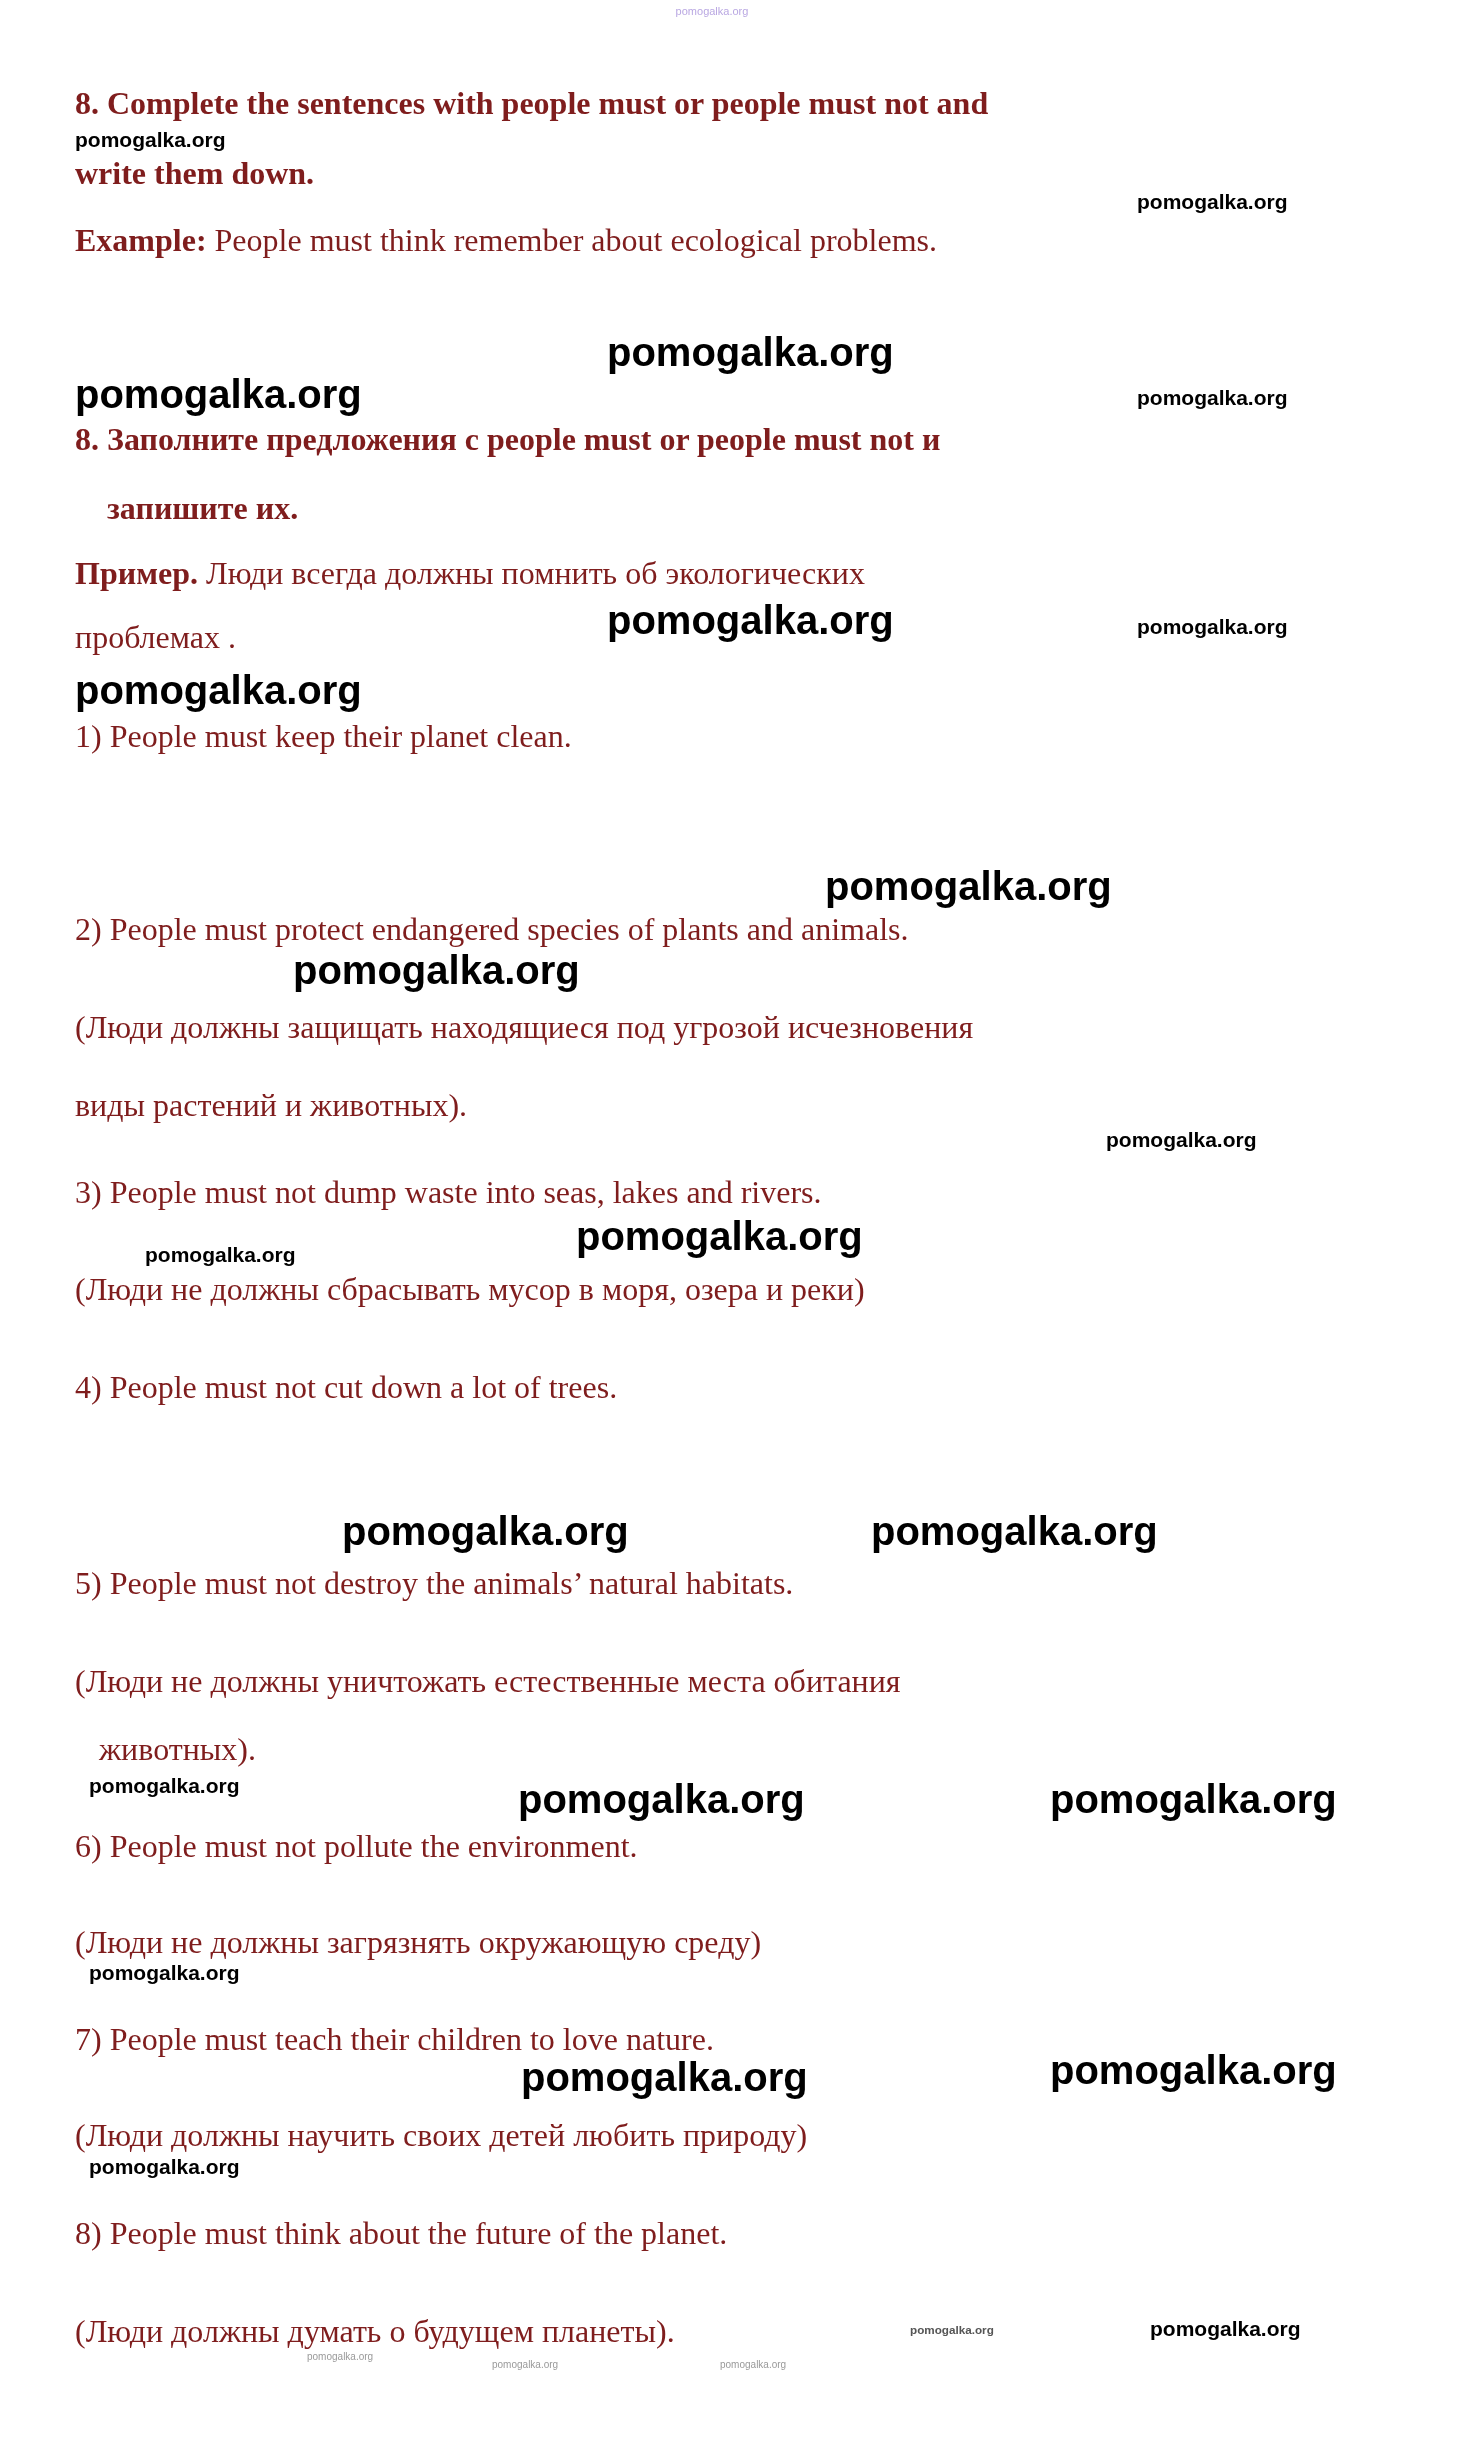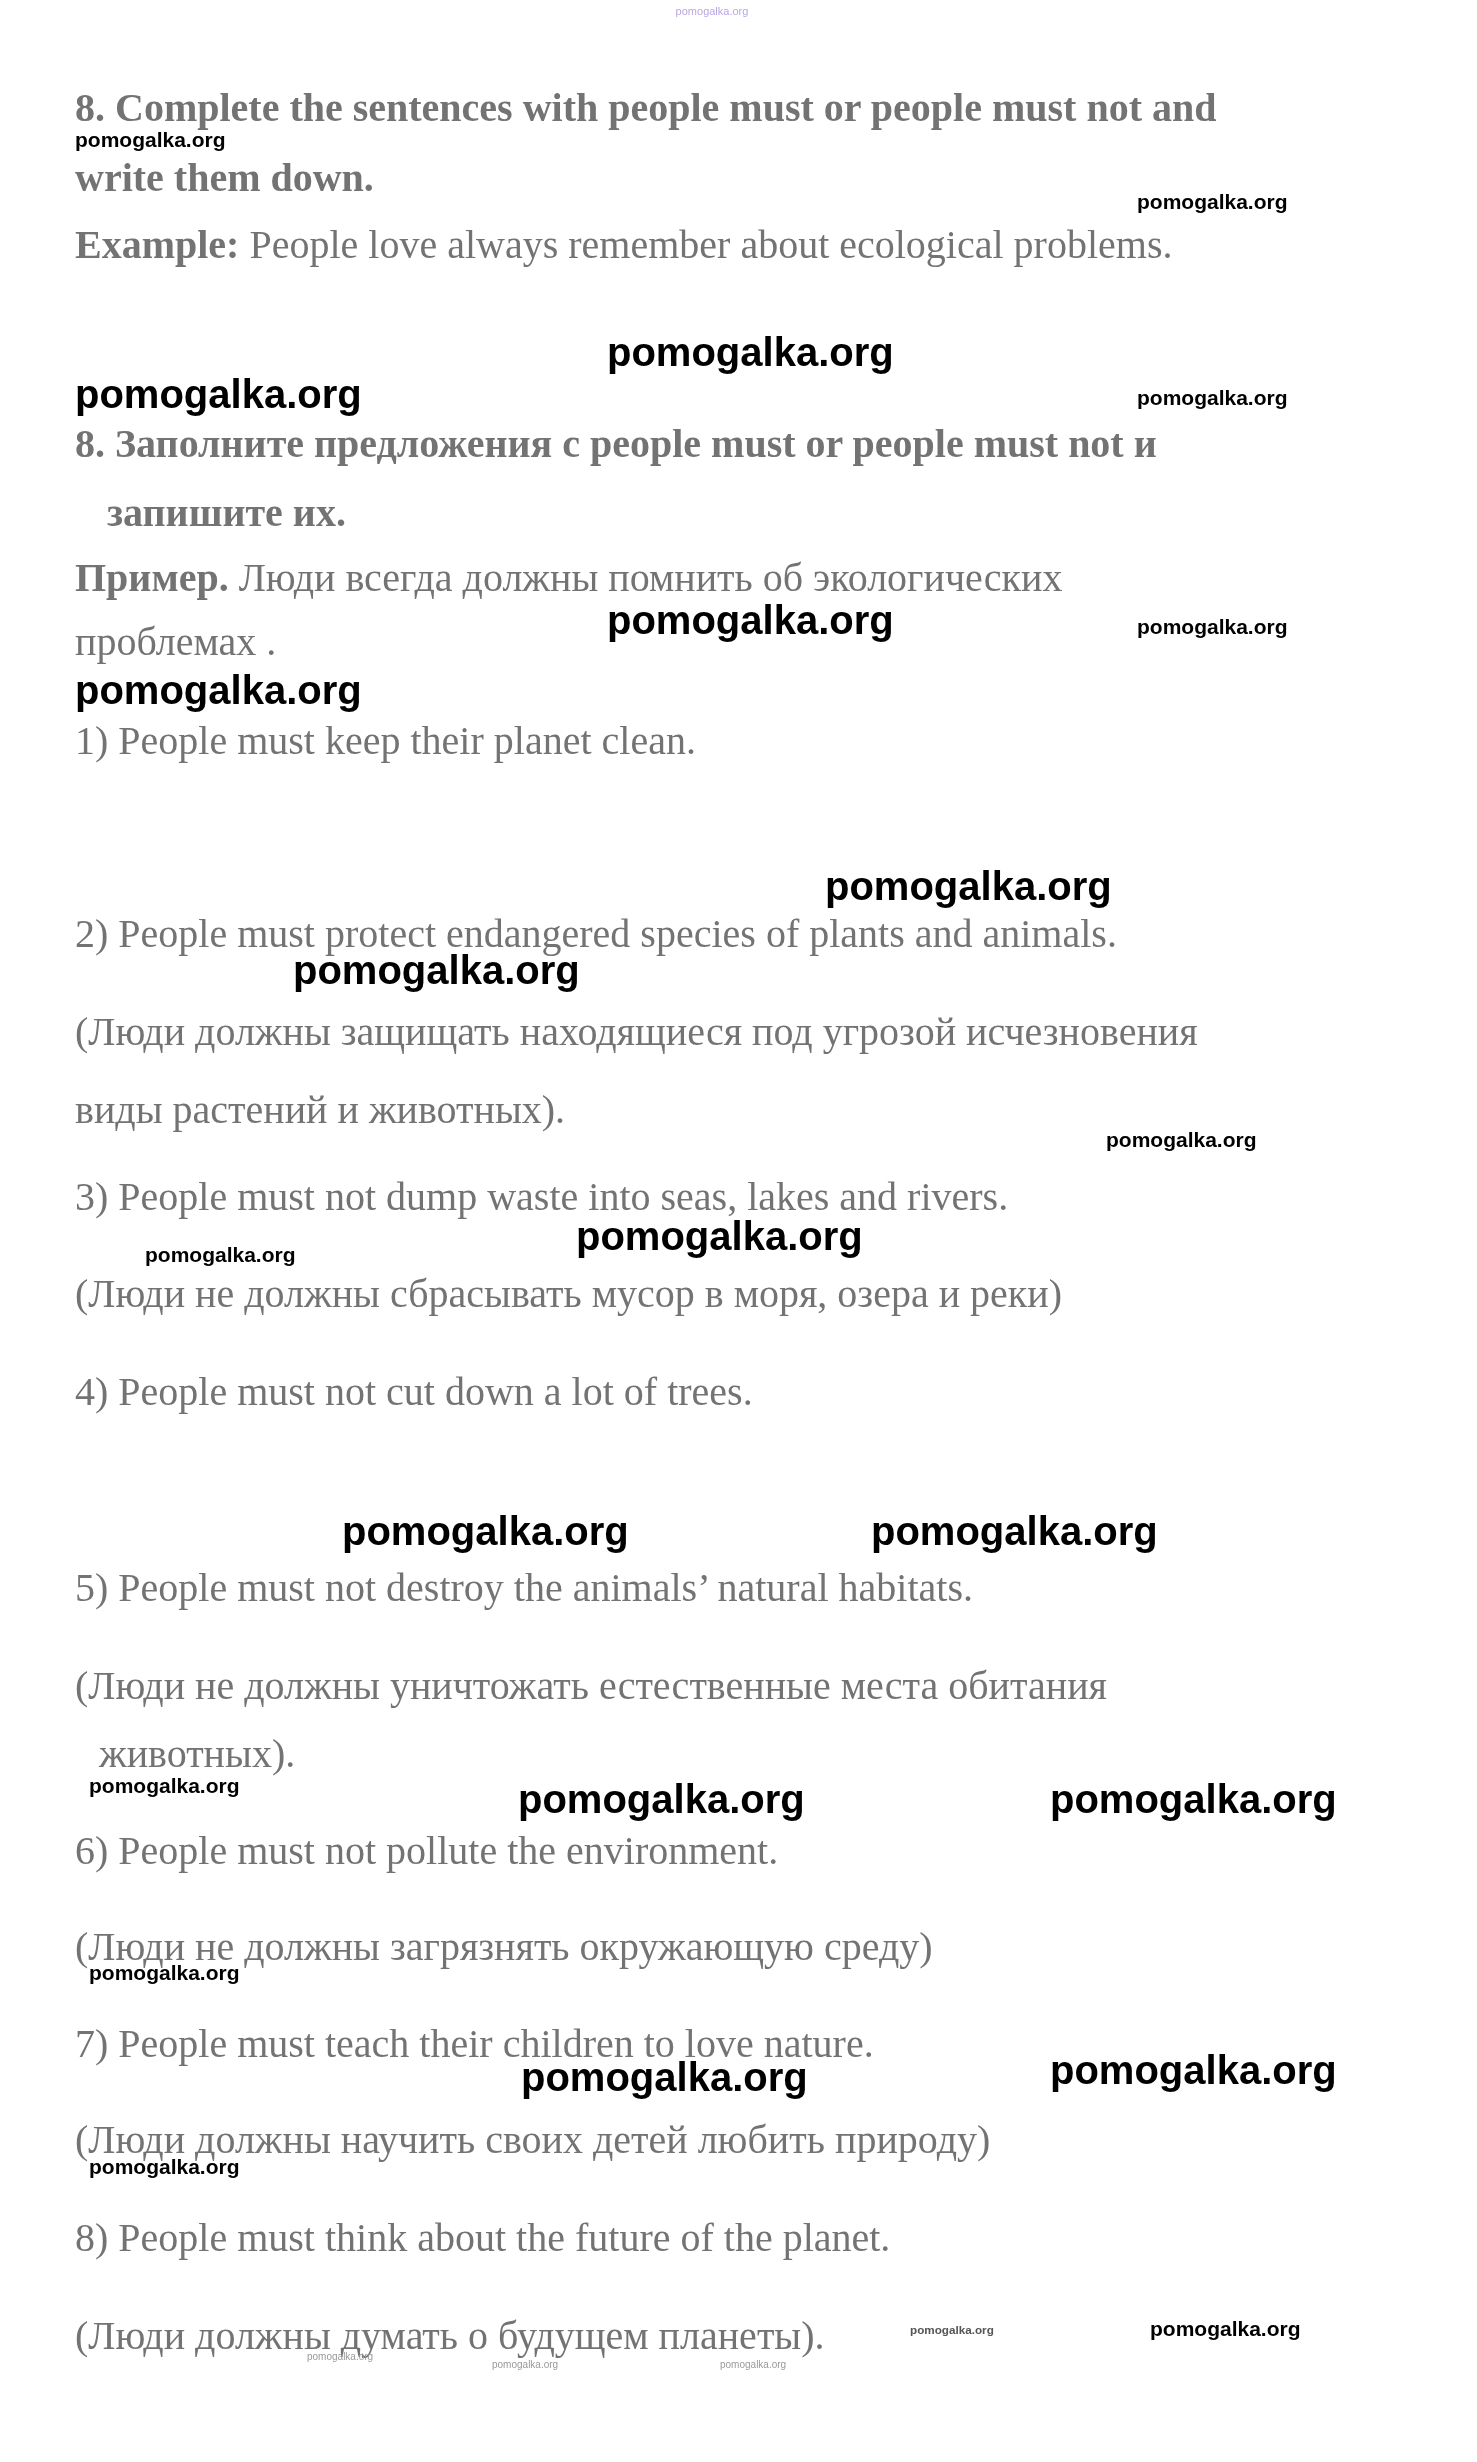--- a/index.html
+++ b/index.html
@@ -7,24 +7,24 @@
   body { font-family: "Liberation Serif", serif; color: #000000; }
   .page {
     position: relative;
     width: 1424px;
     height: 2462px;
     background: #ffffff;
     overflow: hidden;
   }
   .t {
     position: absolute;
-    font-size: 40px;
+    font-size: 32px;
     line-height: 1.2;
     white-space: nowrap;
-    color: #737373;
+    color: #7f1d1d;
   }
   .b { font-weight: bold; }
   .wm {
     position: absolute;
     font-family: "Liberation Sans", sans-serif;
     font-weight: bold;
     white-space: nowrap;
     color: #000000;
   }
   .wm-lg { font-size: 40px; }
@@ -45,21 +45,21 @@
 <div class="page">
 
   <div class="wm wm-top" style="top:4.7px;">pomogalka.org</div>
 
   <div class="t b" style="left:75px; top:84px;">8. Complete the sentences with people must or people must not and</div>
   <div class="wm wm-sm" style="left:75px; top:128px;">pomogalka.org</div>
   <div class="t b" style="left:75px; top:154px;">write them down.</div>
   <div class="wm wm-sm" style="left:1137px; top:190px;">pomogalka.org</div>
 
   <div class="t" style="left:75px; top:221px;">
-    <span class="b">Example:</span><span> People love always remember about ecological problems.</span>
+    <span class="b">Example:</span><span> People must think remember about ecological problems.</span>
   </div>
 
   <div class="wm wm-lg" style="left:607px; top:330px;">pomogalka.org</div>
   <div class="wm wm-lg" style="left:75px; top:372px;">pomogalka.org</div>
   <div class="wm wm-sm" style="left:1137px; top:386px;">pomogalka.org</div>
 
   <div class="t b" style="left:75px; top:420px;">8. Заполните предложения с people must or people must not и</div>
   <div class="t b" style="left:75px; top:489px;margin-left:32px;">запишите их.</div>
 
   <div class="t" style="left:75px; top:554px;">

